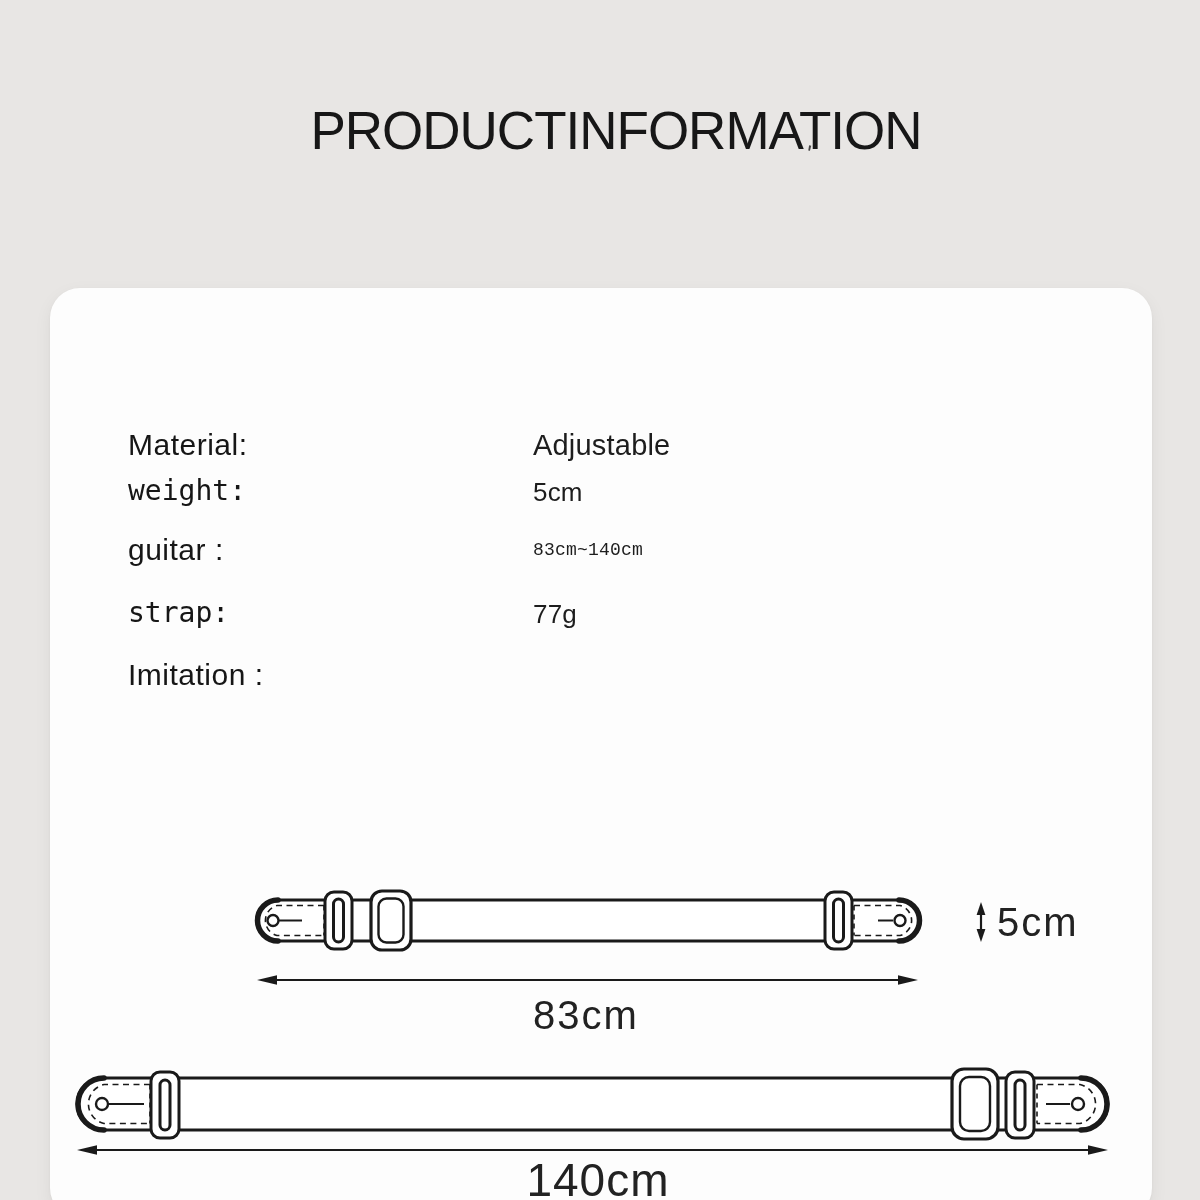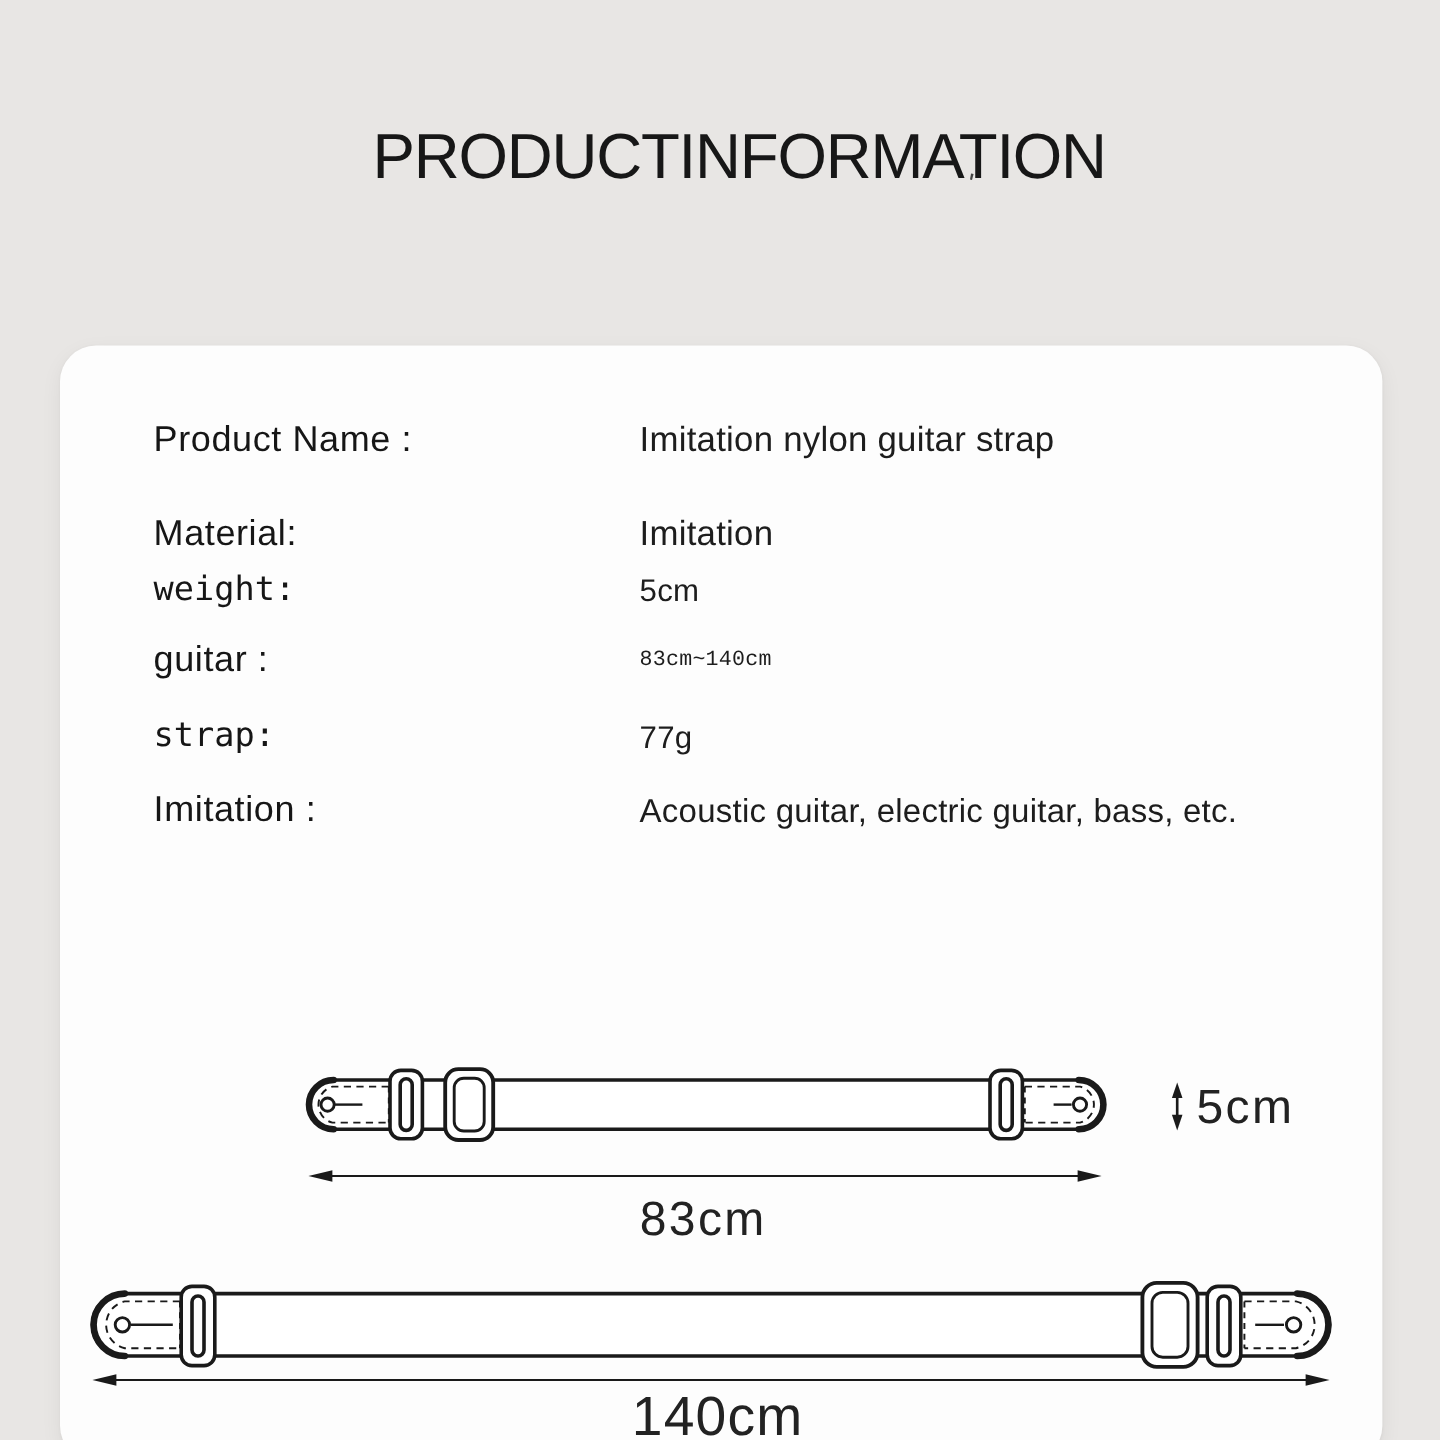--- a/index.html
+++ b/index.html
@@ -50,43 +50,38 @@
 </head>
 <body>
 
 <div class="stage">
 
   <div class="page-title">PRODUCTINFORMATION</div>
   <span class="title-mark">'</span>
 
   <div class="card">
 
-    <div class="spec-row r0">
-      <span class="spec-label">Product Name :</span>
-      <span class="spec-value">Imitation nylon guitar strap</span>
-    </div>
     <div class="spec-row r1">
       <span class="spec-label">Material:</span>
-      <span class="spec-value">Imitation</span>
+      <span class="spec-value">Adjustable</span>
     </div>
     <div class="spec-row r2 mono">
       <span class="spec-label">weight:</span>
       <span class="spec-value">5cm</span>
     </div>
     <div class="spec-row r3">
       <span class="spec-label">guitar :</span>
       <span class="spec-value">83cm~140cm</span>
     </div>
     <div class="spec-row r4 mono">
       <span class="spec-label">strap:</span>
       <span class="spec-value">77g</span>
     </div>
     <div class="spec-row r5">
       <span class="spec-label">Imitation :</span>
-      <span class="spec-value">Acoustic guitar, electric guitar, bass, etc.</span>
     </div>
 
     <div class="section-heading">Adjustable length</div>
   </div>
 
   <svg class="strap-svg svg-short" viewBox="0 0 880 190">
     <g stroke="#1a1a1a" fill="none" stroke-width="3">
       <rect x="17" y="40" width="663" height="41" rx="20.5" fill="#ffffff"></rect>
       <path d="M 38 40 A 20.5 20.5 0 0 0 38 81" stroke-width="5.5" stroke-linecap="round"></path>
       <path d="M 659 40 A 20.5 20.5 0 0 1 659 81" stroke-width="5.5" stroke-linecap="round"></path>

